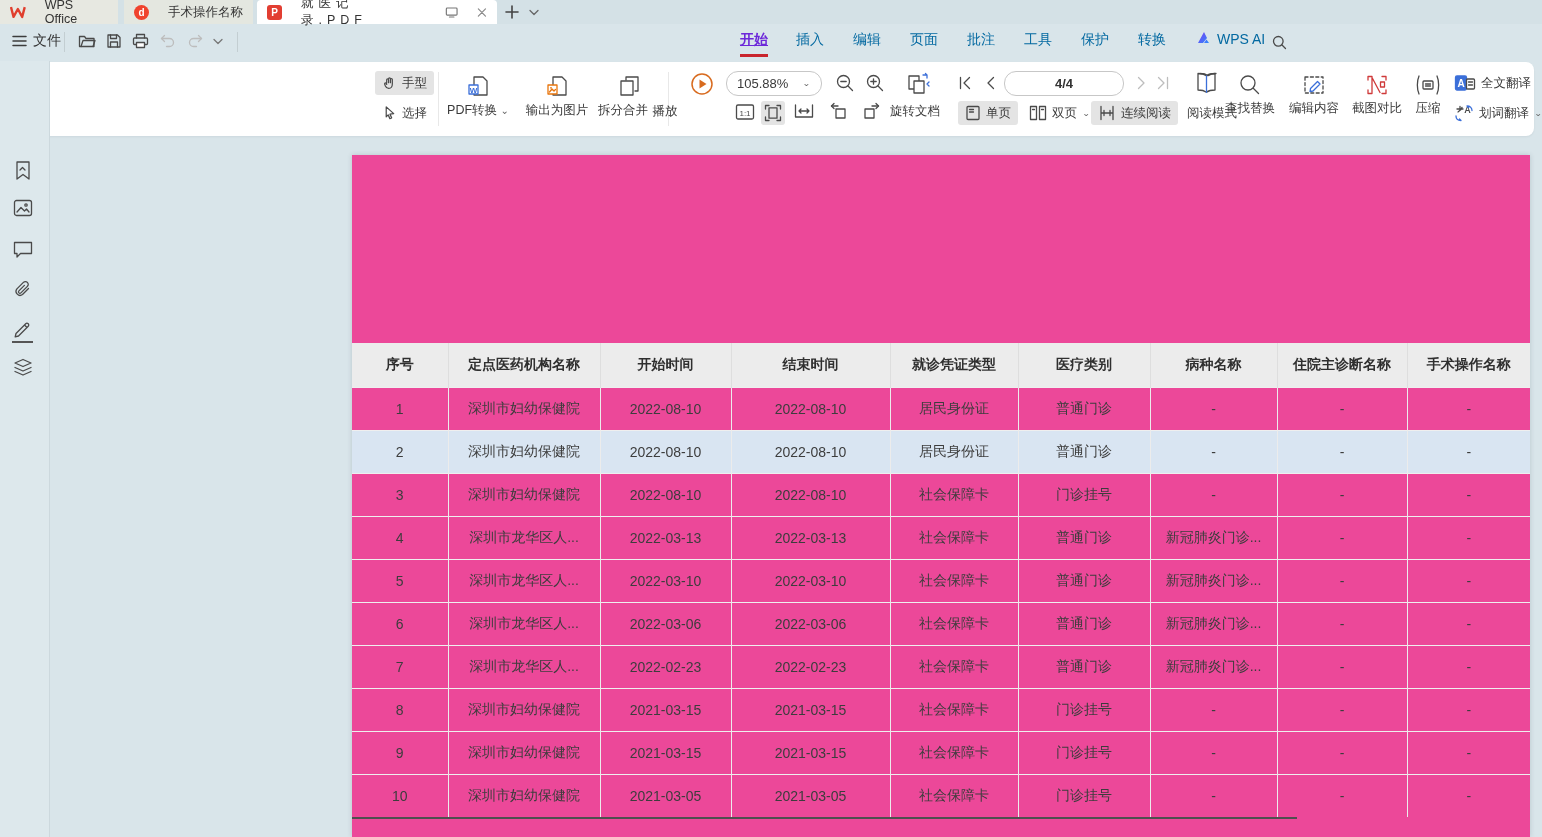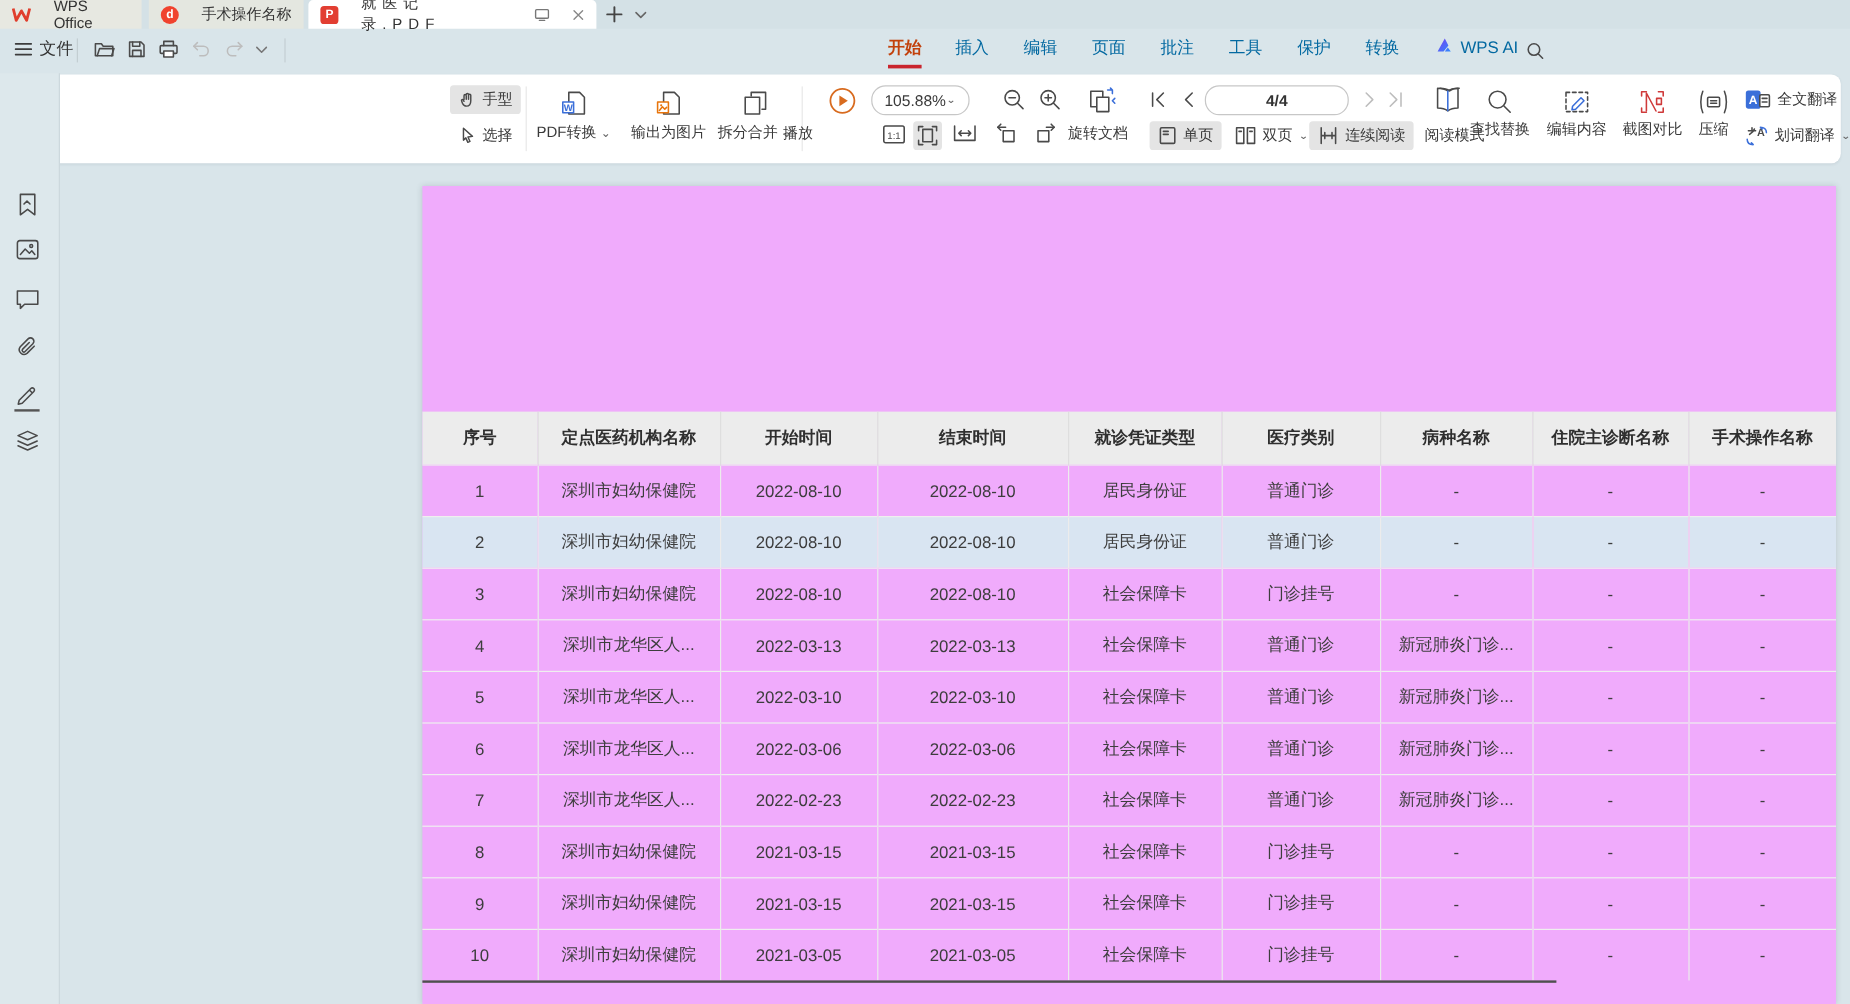--- a/index.html
+++ b/index.html
@@ -19,44 +19,44 @@
   .badge { width:15px; height:15px; border-radius:3px; display:flex; align-items:center; justify-content:center;
            color:#fff; font-size:10px; font-weight:bold; flex:0 0 auto; }
   .tabbar-extra { position:absolute; top:0; height:24px; display:flex; align-items:center; gap:10px; left:505px; }
 
   
   .menubar { position:absolute; left:0; top:24px; width:1542px; height:37px; }
   .mfile { position:absolute; left:12px; top:8px; display:flex; align-items:center; gap:6px; font-size:14px; color:#333; }
   .msep { position:absolute; top:8px; width:1px; height:20px; background:#c3ced2; }
   .mico { position:absolute; top:9px; }
   .mtab { position:absolute; top:7px; font-size:14px; color:#0369a1; cursor:default; }
-  .mtab.active { color:#c2410c; font-weight:bold; }
+  .mtab.active { color:#6d28d9; font-weight:bold;text-decoration:underline; }
   .mtab.active::after { content:""; position:absolute; left:0; right:0; bottom:-8px; height:3px; background:#c9252d; }
 
   
   .panel { position:absolute; left:8px; top:62px; width:1526px; height:74px; background:#fff;
            border-radius:8px; box-shadow:0 1px 2px rgba(60,80,90,.08); }
   .tp { position:absolute; display:flex; align-items:center; gap:5px; font-size:12.5px; color:#3a3a3a; white-space:nowrap; }
   .sel { background:#e4e4e4; border-radius:3px; }
   .btnpad { padding:2px 7px; height:24px; }
   .bigbtn { position:absolute; width:78px; display:flex; flex-direction:column; align-items:center; gap:4px;
             font-size:12.5px; color:#3a3a3a; }
   .vdiv { position:absolute; top:10px; width:1px; height:54px; background:#e8e8e8; }
-  .zoombox { border:1px solid #c7c7c7; border-radius:12px; padding:2px 10px; height:25px; font-size:13px; gap:0;}
+  .zoombox { border:1px solid #c7c7c7; border-radius:12px; padding:2px 10px; height:25px; font-size:13px; gap:14px;}
   .pagebox { border:1px solid #c7c7c7; border-radius:12px; width:120px; height:25px; justify-content:center;
              font-size:13px; font-weight:bold; color:#333; }
   .chev { font-size:10px; color:#666; transform:scaleY(.8); }
 
   
   .sidebar { position:absolute; left:0; top:61px; width:50px; bottom:0; background:#dde8ec; border-right:1px solid #ccd8dd; }
   .sbi { position:absolute; left:13px; }
   .pen-underline { position:absolute; left:12px; width:21px; height:2px; background:#555; }
 
   
-  .doc { position:absolute; left:352px; top:155px; width:1178px; height:682px; background:#f0abfc;
+  .doc { position:absolute; left:352px; top:155px; width:1178px; height:682px; background:#ec4899;
          box-shadow:0 0 5px rgba(40,60,70,.18); }
   table.pdf { border-collapse:collapse; table-layout:fixed; width:1178px; position:absolute; left:0; top:188px;
               font-size:14px; color:#3d3d3d; }
   table.pdf th { height:44px; background:#ececec; font-weight:bold; color:#2f2f2f;
                  border-right:1px solid #dedede; text-align:center; }
   table.pdf td { height:43px; border-right:1px solid #ececec; border-top:1px solid #efefef; text-align:center;
                  overflow:hidden; white-space:nowrap; }
   table.pdf th:last-child, table.pdf td:last-child { border-right:none; }
   table.pdf tr.hl td { background:#d9e5f2; }
   .tbl-bottom { position:absolute; left:0; top:662px; width:945px; height:2px; background:#4f4f4f; }

